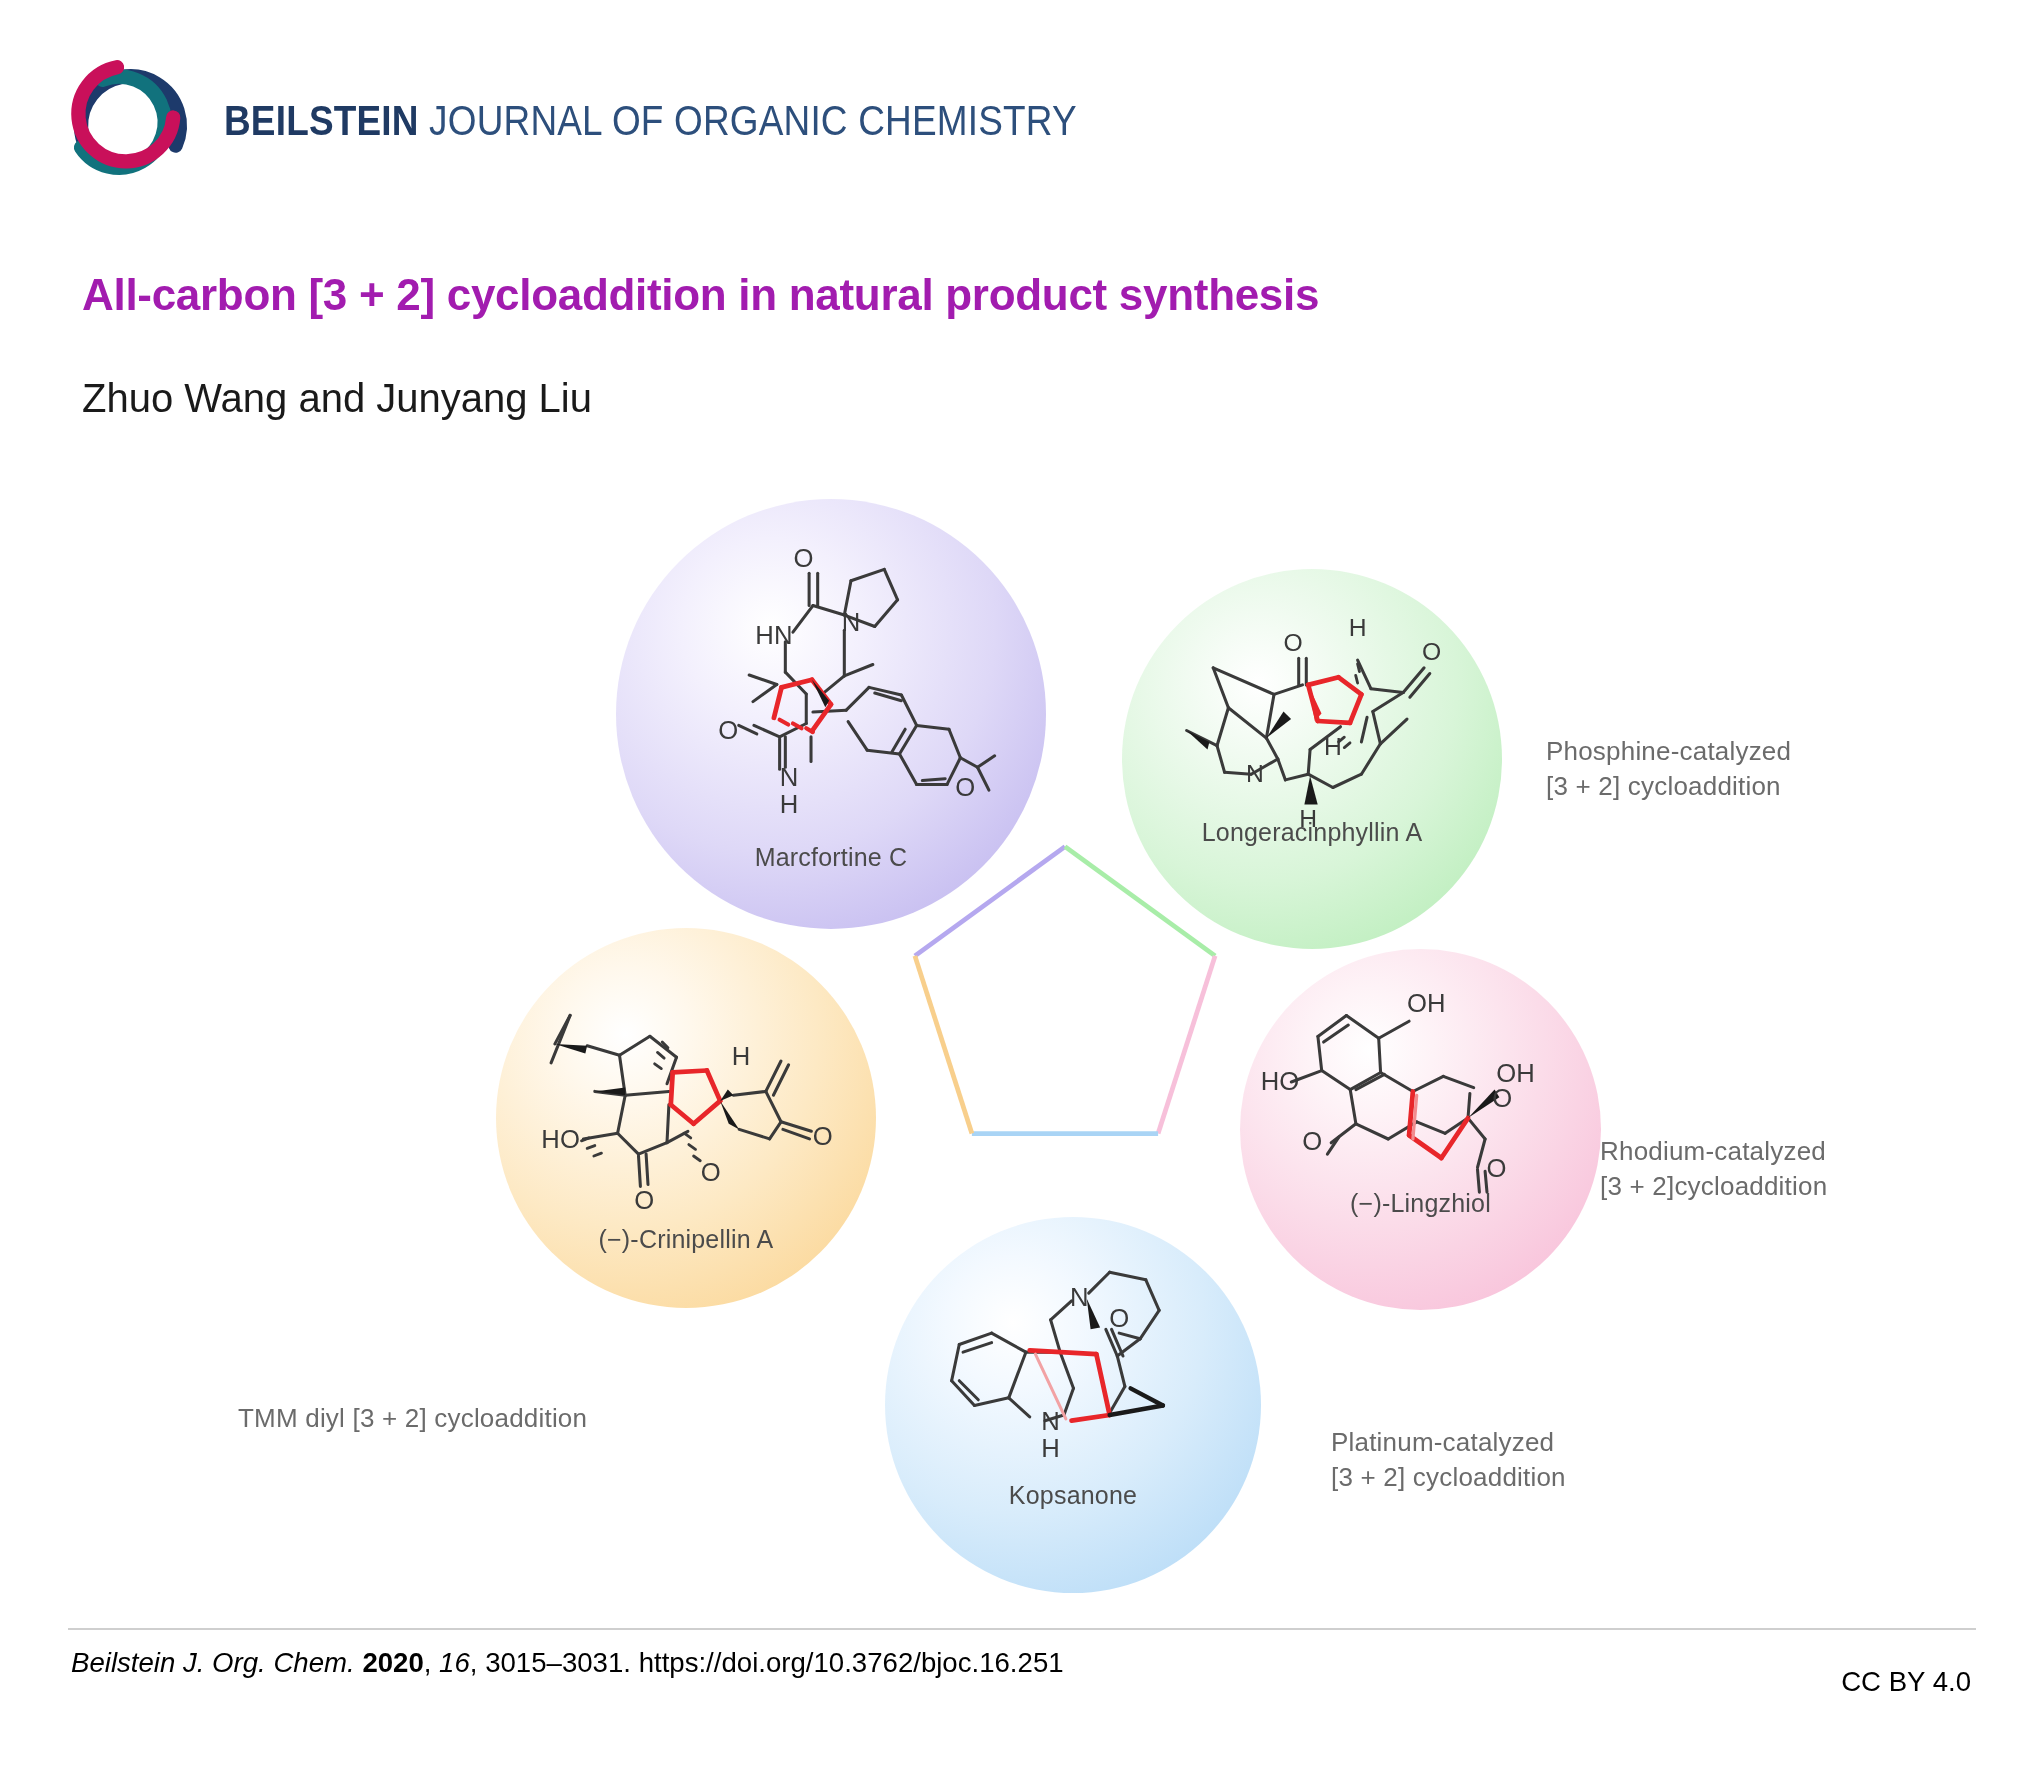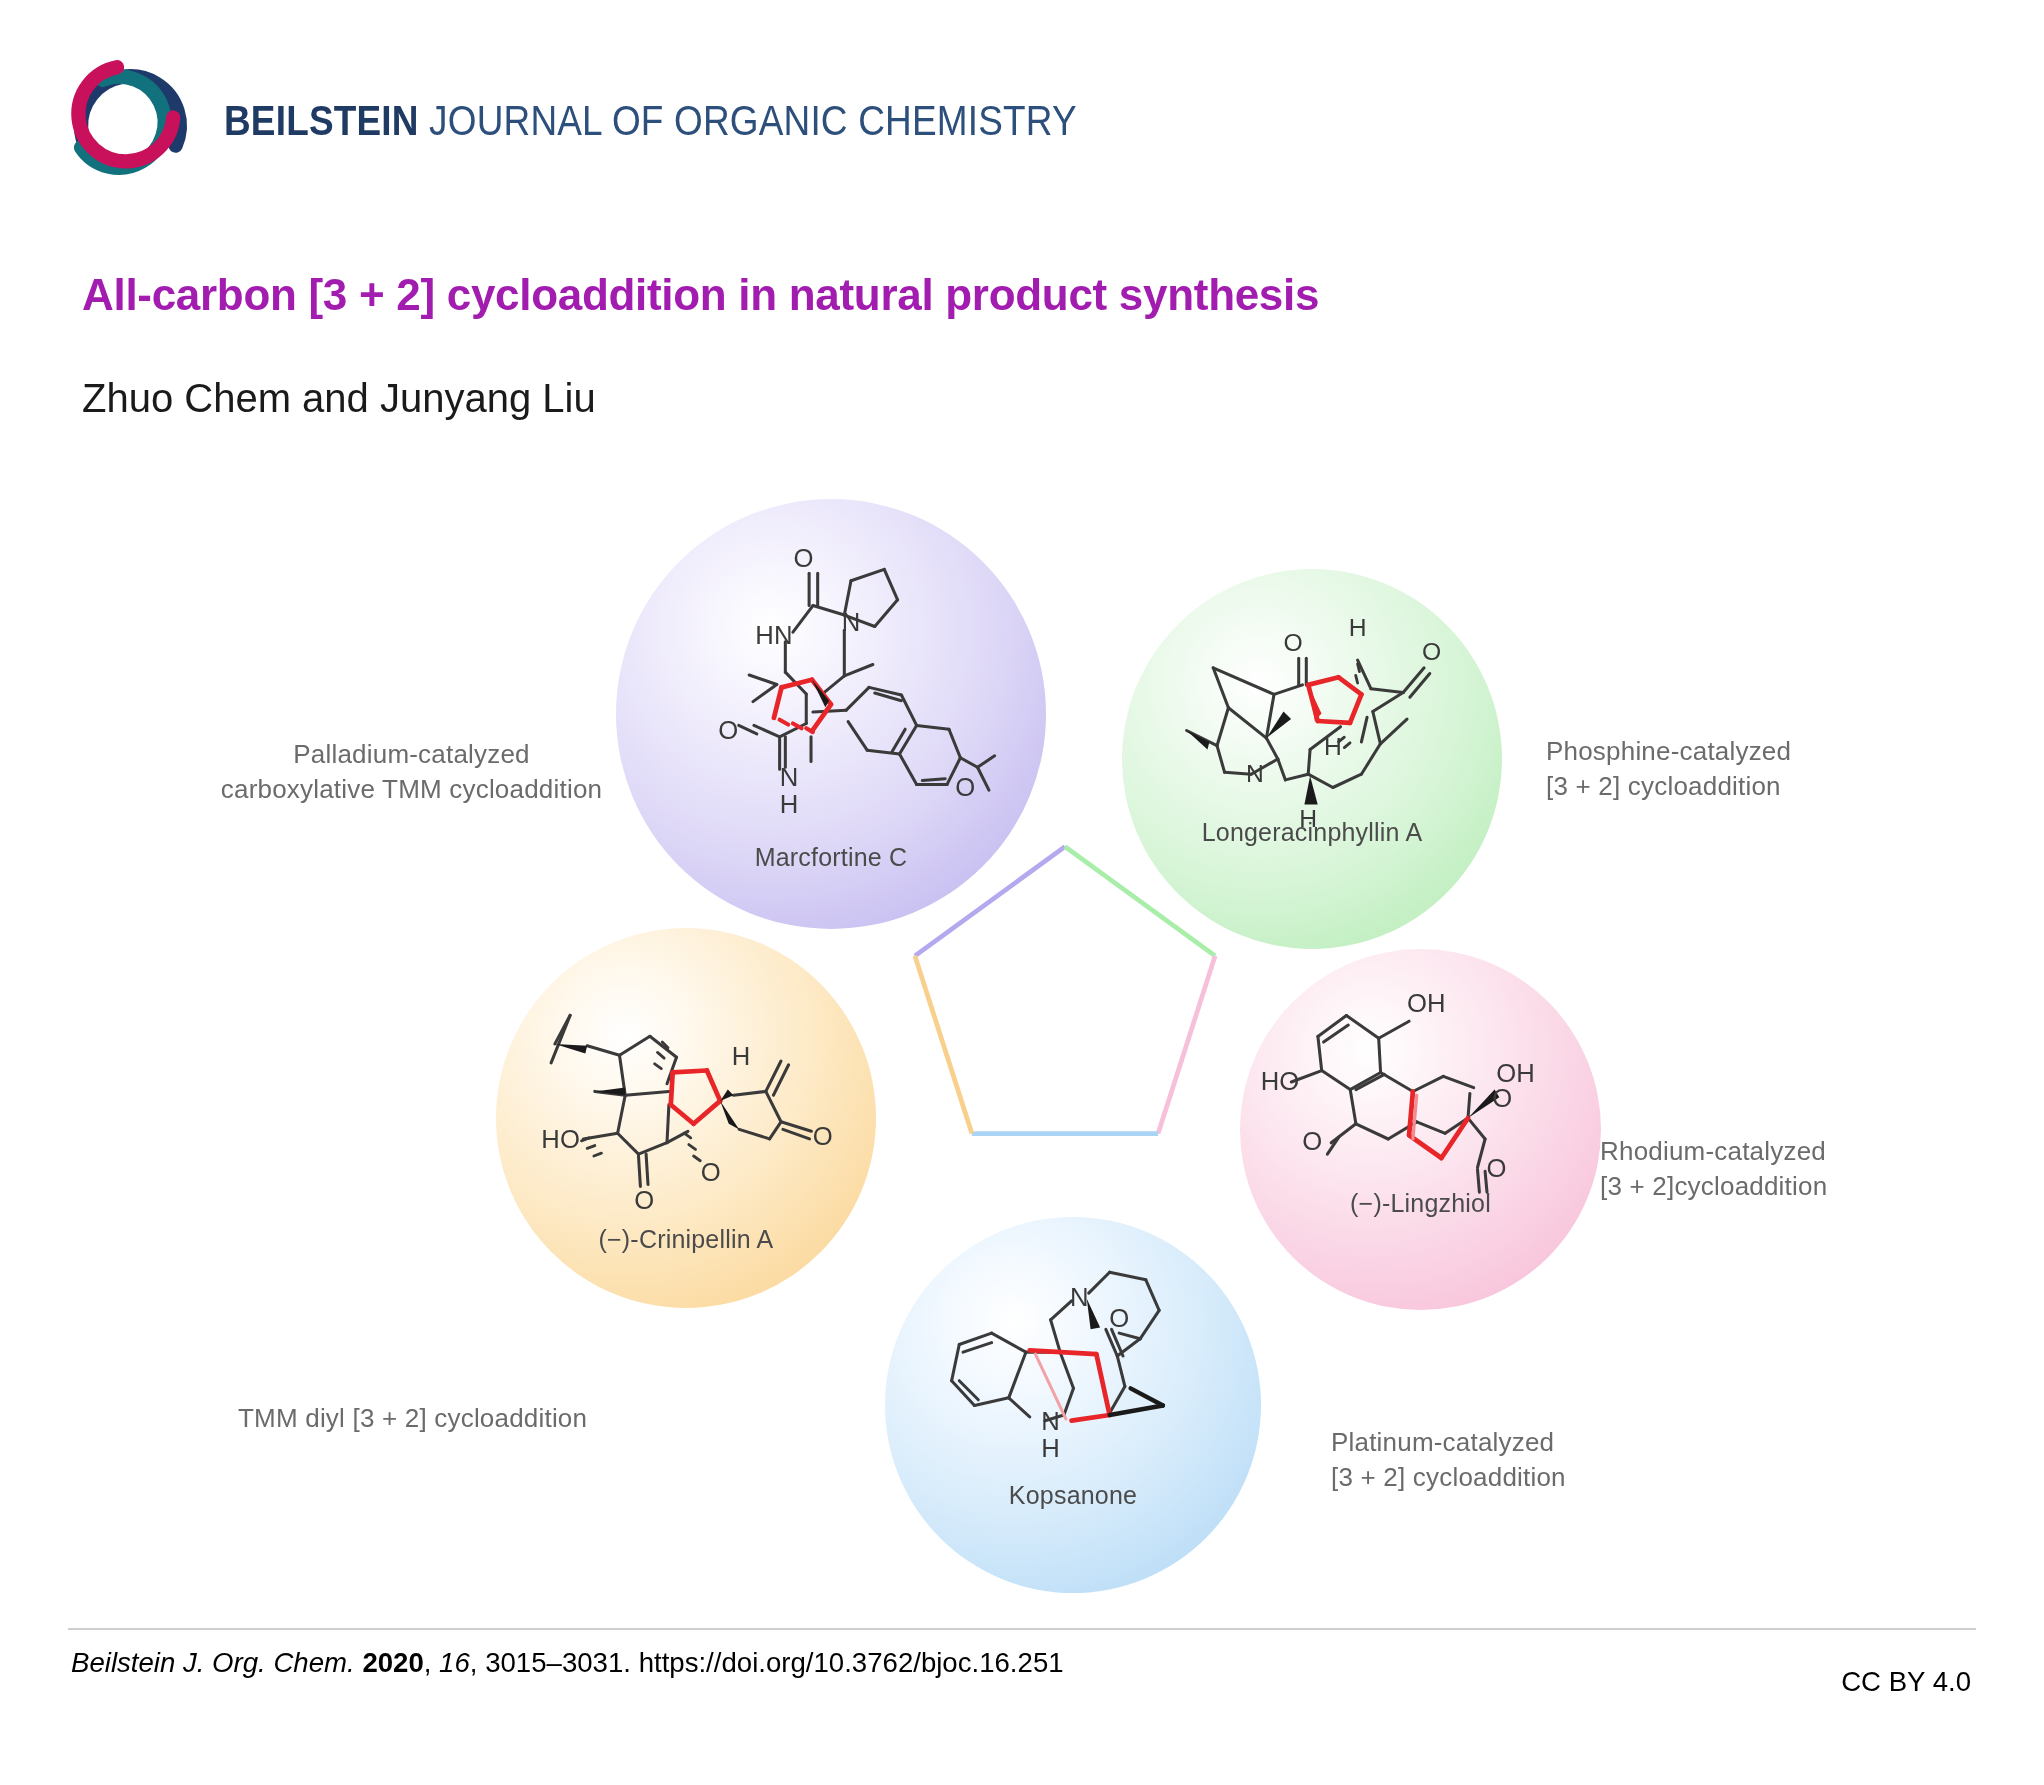--- a/index.html
+++ b/index.html
@@ -217,21 +217,21 @@
     </svg>
   </div>
 
   <div class="journal-title">
     <span class="bold">BEILSTEIN</span><span> JOURNAL OF ORGANIC CHEMISTRY</span>
   </div>
 
 </div>
 
 <div class="paper-title">All-carbon [3 + 2] cycloaddition in natural product synthesis</div>
-<div class="authors">Zhuo Chem and Junyang Liu</div>
+<div class="authors">Zhuo Wang and Junyang Liu</div>
 
 <div class="abstract">
 
   <div class="bubble b-purple">
     <svg class="mol" viewBox="0 0 452 452">
       <g fill="none" stroke="#3a3a3a" stroke-width="3.2" stroke-linecap="round" stroke-linejoin="round">
         <path d="M203 78 L203 112"></path>
         <path d="M212 78 L212 112"></path>
         <path d="M207 112 L186 140"></path>
         <path d="M207 112 L240 122"></path>
@@ -533,24 +533,20 @@
       <line x1="180" y1="10" x2="338" y2="125" stroke="#a8eda8" stroke-width="5"></line>
 
       <line x1="338" y1="125" x2="278" y2="312" stroke="#f7c0da" stroke-width="5"></line>
 
       <line x1="278" y1="312" x2="82" y2="312" stroke="#a9d4f5" stroke-width="5"></line>
 
       <line x1="82" y1="312" x2="22" y2="125" stroke="#f8cf8c" stroke-width="5"></line>
     </svg>
   </div>
 
-  <div class="caption cap-pd">
-    <div>Palladium-catalyzed</div>
-    <div>carboxylative TMM cycloaddition</div>
-  </div>
 
   <div class="caption cap-ph">
     <div>Phosphine-catalyzed</div>
     <div>[3 + 2] cycloaddition</div>
   </div>
 
   <div class="caption cap-rh">
     <div>Rhodium-catalyzed</div>
     <div>[3 + 2]cycloaddition</div>
   </div>

